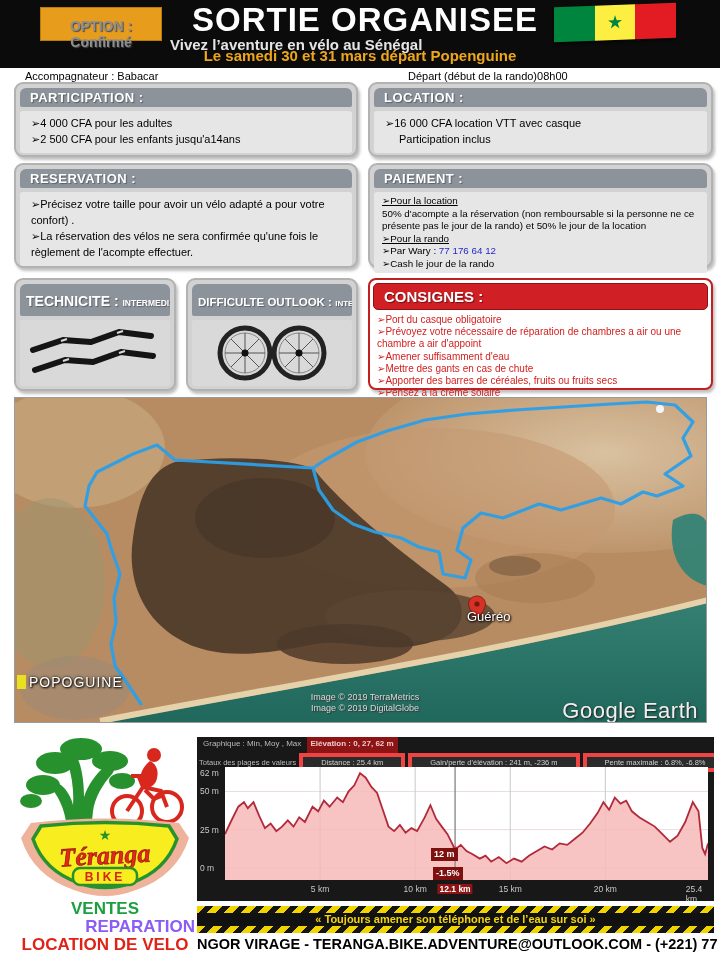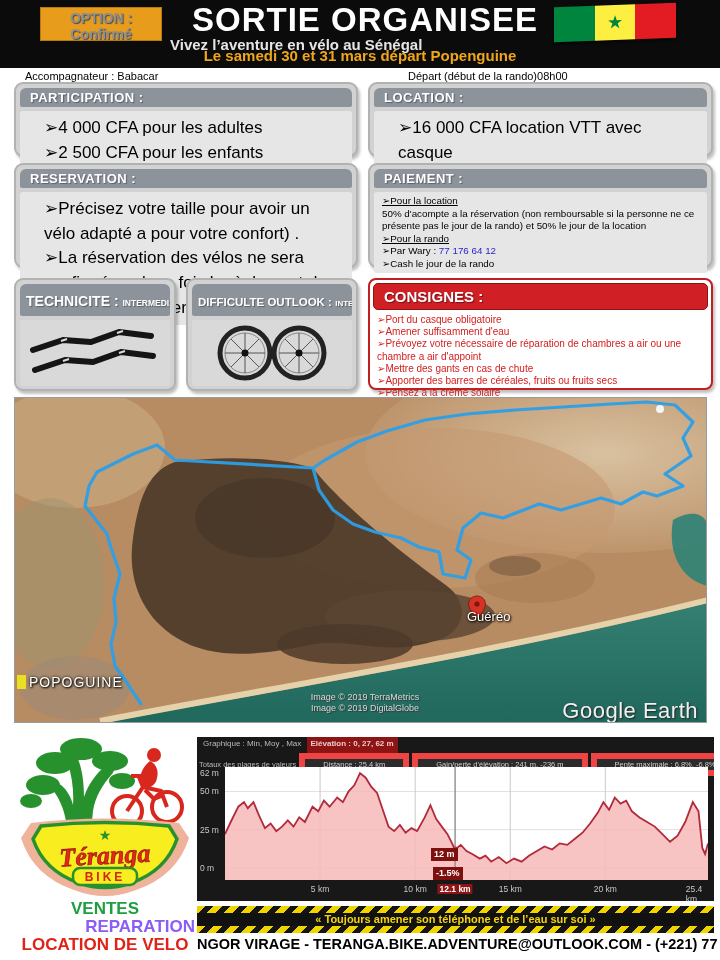--- a/index.html
+++ b/index.html
@@ -4,39 +4,39 @@
 <style>
   html,body{margin:0;padding:0;}
   #page{position:relative;width:720px;height:960px;background:#ffffff;overflow:hidden;
         font-family:"Liberation Sans",sans-serif;color:#000;}
   .abs{position:absolute;}
 
   
   .header{left:0;top:0;width:720px;height:68px;background:#0b0b0b;}
   .option-box{left:40px;top:7px;width:122px;height:34px;background:#e89c1c;border:1px solid #b97c0c;
     color:#8f8f8f;font-weight:bold;font-size:14px;text-align:center;line-height:16px;
-    text-shadow:1px 1px 1px #4a4a4a;padding-top:2px;box-sizing:border-box;}
+    text-shadow:1px 1px 1px #4a4a4a;padding-top:10px;box-sizing:border-box;}
   .main-title{left:170px;top:1px;width:390px;text-align:center;color:#fff;font-weight:bold;
     font-size:33px;letter-spacing:1px;white-space:nowrap;}
   .sub-title{left:170px;top:36px;width:390px;text-align:left;color:#e5e5e5;font-weight:bold;font-size:15px;}
   .flag{left:554px;top:5px;width:122px;height:35px;display:flex;transform:skewY(-2deg);
     box-shadow:0 2px 3px rgba(0,0,0,.6);}
   .flag>div{flex:1;position:relative;}
   .flag-star{position:absolute;left:50%;top:50%;transform:translate(-50%,-54%);
     color:#00853F;font-size:18px;line-height:18px;}
   .date-banner{left:0;top:47px;width:720px;text-align:center;color:#efa61a;font-weight:bold;font-size:15px;}
   .accomp{left:25px;top:70px;font-size:11px;}
   .depart{left:408px;top:70px;font-size:11px;}
 
   
   .gbox{background:#d2d2d2;border:2px solid #b2b2b2;border-radius:9px;padding:4px;
     box-sizing:border-box;box-shadow:2px 3px 3px rgba(0,0,0,.25);}
   .gbox-header{background:#8d939b;color:#fff;font-weight:bold;font-size:13px;letter-spacing:.5px;
     padding:2px 10px;border-radius:6px 6px 2px 2px;text-shadow:1px 1px 1px #5c6066;}
-  .gbox-body{background:#e6e6e6;margin-top:4px;padding:5px 24px;font-size:17px;line-height:1.45;
+  .gbox-body{background:#e6e6e6;margin-top:4px;padding:5px 11px;font-size:11px;line-height:1.45;
     border-radius:3px;color:#000;}
   .gbox-body .indent{padding-left:14px;}
 
   #box-participation{left:14px;top:82px;width:344px;height:75px;}
   #box-location{left:368px;top:82px;width:345px;height:75px;}
   #box-reservation{left:14px;top:163px;width:344px;height:105px;}
   #box-paiement{left:368px;top:163px;width:345px;height:105px;}
   #box-paiement .gbox-body{font-size:9.8px;line-height:1.28;padding:3px 8px;}
   .u{text-decoration:underline;}
   .phone-blue{color:#2626cc;}
@@ -77,21 +77,21 @@
   .logo-services{position:absolute;left:0;top:165px;width:180px;text-align:center;
     font-weight:bold;font-size:17px;line-height:18px;}
   .svc-ventes{color:#1d9e40;} .svc-repar{color:#8b5cf6;text-align:right;} .svc-loc{color:#e02217;}
 
   
   .chart-panel{left:197px;top:737px;width:517px;height:164px;background:#181818;overflow:hidden;
     font-size:8px;color:#bbb;}
   .chart-row1{position:absolute;left:6px;top:2px;white-space:nowrap;}
   .elev-badge{background:#8c1414;color:#f2c9c9;padding:16px 4px;margin-left:3px;font-weight:bold;}
   .chart-row2{position:absolute;left:2px;top:16px;display:flex;gap:3px;white-space:nowrap;align-items:center;font-size:7.5px;}
-  .chip{background:#2b2b2b;border:6px solid #ef4444;padding:1px 18px;color:#cfcfcf;}
+  .chip{background:#2b2b2b;border:4px solid #ef4444;padding:1px 18px;color:#cfcfcf;}
   .plot-wrap{position:absolute;left:28px;top:30px;width:483px;height:113px;background:#fff;}
   .ylabels{position:absolute;left:0;top:30px;width:28px;height:113px;}
   .ylabels span{position:absolute;left:3px;color:#c8c8c8;font-size:8.5px;}
   .xlabels{position:absolute;left:28px;top:145px;width:483px;height:16px;}
   .xlabels span{position:absolute;color:#c8c8c8;font-size:8.5px;transform:translateX(-50%);padding:0 2px;}
   .xlabels span.hl{background:#8c1414;color:#fff;font-weight:bold;}
   .cursor-badge{position:absolute;background:#7e1010;color:#fff;font-size:9px;font-weight:bold;
     padding:0 3px;line-height:13px;white-space:nowrap;}
 
   
@@ -198,22 +198,22 @@
           <circle cx="92" cy="30" r="3.5" fill="#111" stroke="none"></circle>
         </g>
       </svg>
     </div>
   </div>
 
   <div class="abs" id="box-consignes">
     <div class="consignes-header">CONSIGNES :</div>
     <div class="consignes-body">
       <div>➢Port du casque obligatoire</div>
+      <div>➢Prévoyez votre nécessaire de réparation de chambres a air ou une chambre a air d'appoint</div>
       <div>➢Amener suffisamment  d'eau</div>
-      <div>➢Prévoyez votre nécessaire de réparation de chambres a air ou une chambre a air d'appoint</div>
       <div>➢Mettre des gants  en cas  de chute</div>
       <div>➢Apporter des barres de céréales, fruits ou fruits secs</div>
       <div>➢Pensez à la crème solaire</div>
     </div>
   </div>
 
   <div class="abs map">
     <svg width="693" height="326" viewBox="0 0 693 326">
       <defs>
         <linearGradient id="sea" x1="0" y1="0" x2="0" y2="1">

